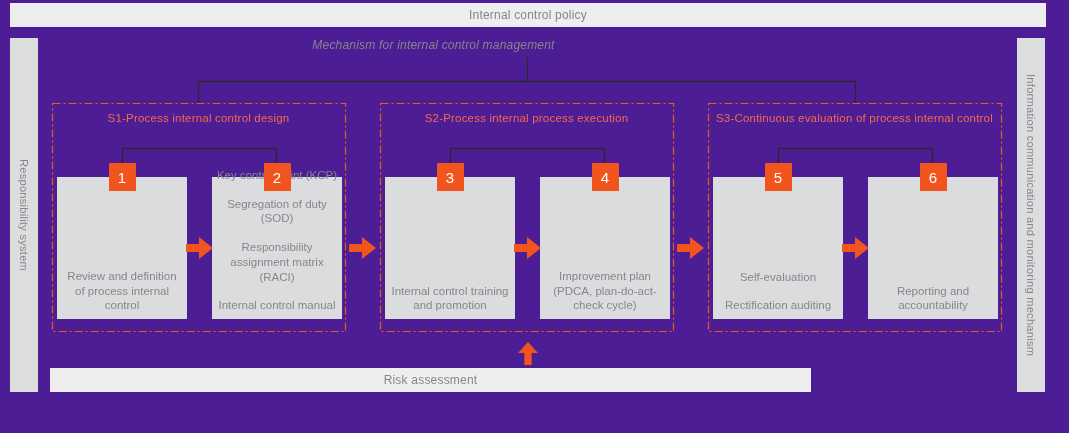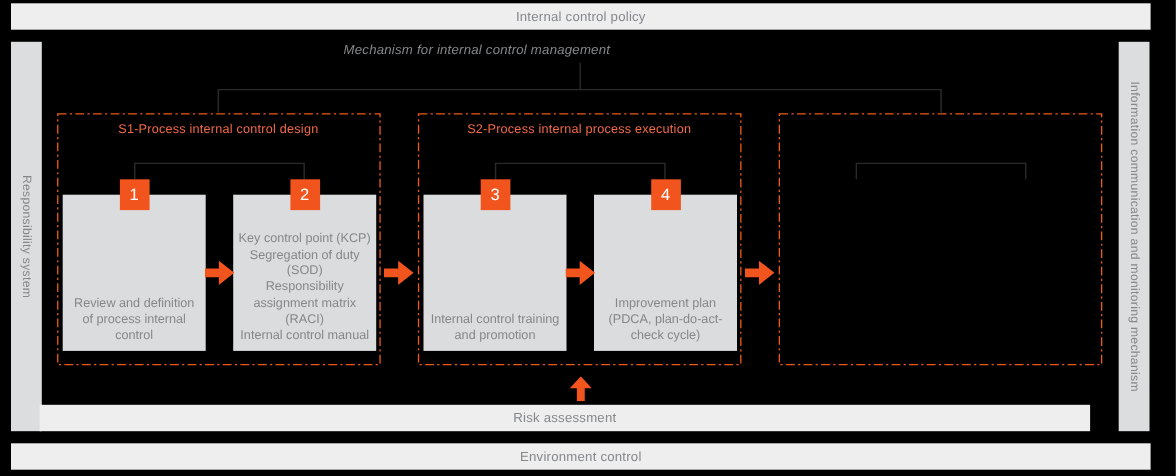--- a/index.html
+++ b/index.html
@@ -7,26 +7,26 @@
     --orange-border:#EC5A16;
     --title-orange:#F46A4A;
     --bar-bg:#EEEEEF;
     --sidebar-bg:#DCDDDE;
     --box-bg:#DBDCDD;
     --text-gray:#85878A;
     --line-black:#2A2A2A;
   }
   *{margin:0;padding:0;box-sizing:border-box;}
   body{font-family:"Liberation Sans", sans-serif;background:#ffffff;}
-  .canvas{position:relative;width:1069px;height:433px;background:#000000;overflow:hidden;}
+  .canvas{position:relative;width:1069px;height:433px;background:#4c1d95;overflow:hidden;}
 
   .hbar{position:absolute;height:24px;background:var(--bar-bg);color:var(--text-gray);
         font-size:12px;display:flex;align-items:center;justify-content:center;letter-spacing:.2px;}
   .top-bar{left:10px;top:3px;width:1036px;}
-  .risk-bar{left:36px;top:368px;width:955px;}
+  .risk-bar{left:50px;top:368px;width:761px;}
   .env-bar{left:10px;top:403px;width:1036px;}
 
   .mechanism-label{position:absolute;left:0;top:38px;width:867px;text-align:center;
         color:var(--text-gray);font-size:12px;letter-spacing:.2px;font-style:italic;}
 
   .vbar{position:absolute;top:38px;width:28px;height:354px;background:var(--sidebar-bg);
         color:var(--text-gray);font-size:11px;letter-spacing:.3px;
         writing-mode:vertical-rl;display:flex;align-items:center;justify-content:center;text-align:center;}
   .vbar.left{left:10px;}
   .vbar.right{left:1017px;}
@@ -38,21 +38,21 @@
   .section.s2{left:380px;}
   .section.s3{left:708px;}
   .section-title{position:absolute;top:9px;left:0;width:100%;text-align:center;
         color:var(--title-orange);font-size:11.5px;white-space:nowrap;letter-spacing:.2px;}
 
   .step-box{position:absolute;top:74px;width:130px;height:142px;background:var(--box-bg);
         color:var(--text-gray);font-size:11.5px;line-height:1.28;text-align:center;
         display:flex;flex-direction:column;justify-content:flex-end;align-items:center;padding:6px 4px;}
   .step-box.pos-a{left:5px;}
   .step-box.pos-b{left:160px;}
-  .step-box .line + .line{margin-top:0;}
+  .step-box .line + .line{margin-top:14px;}
 
   .num-tab{position:absolute;top:60px;width:27px;height:28px;background:var(--orange);
         color:#ffffff;font-size:15px;display:flex;align-items:center;justify-content:center;z-index:3;}
   .num-tab.pos-a{left:56.5px;}
   .num-tab.pos-b{left:211.5px;}
 
   .arrow-right{position:absolute;width:27px;height:22px;background:var(--orange);z-index:3;
         clip-path:polygon(0 32%,48% 32%,48% 0,100% 50%,48% 100%,48% 68%,0 68%);}
   .section .arrow-right{left:134px;top:134px;}
   .arrow-gap1{left:349px;top:237px;}
@@ -114,26 +114,36 @@
     <div class="num-tab pos-b">4</div>
     <div class="step-box pos-a">
         <div class="line">Internal control training and promotion</div>
       </div>
     <div class="step-box pos-b">
         <div class="line">Improvement plan (PDCA, plan-do-act-check cycle)</div>
       </div>
     <div class="arrow-right"></div>
   </div>
 
+  <div class="section s3">
+    <div class="section-title">S3-Continuous evaluation of process internal control</div>
+    <div class="num-tab pos-a">5</div>
+    <div class="num-tab pos-b">6</div>
+    <div class="step-box pos-a">
+        <div class="line">Self-evaluation</div>
+        <div class="line">Rectification auditing</div>
+      </div>
+    <div class="step-box pos-b">
+        <div class="line">Reporting and accountability</div>
+      </div>
+    <div class="arrow-right"></div>
+  </div>
 
   <div class="arrow-right arrow-gap1"></div>
   <div class="arrow-right arrow-gap2"></div>
 
   <div class="arrow-up"></div>
 
   <div class="hbar risk-bar">
     <span>Risk assessment</span>
   </div>
-  <div class="hbar env-bar">
-    <span>Environment control</span>
-  </div>
 
 </div>
 
 </body></html>

